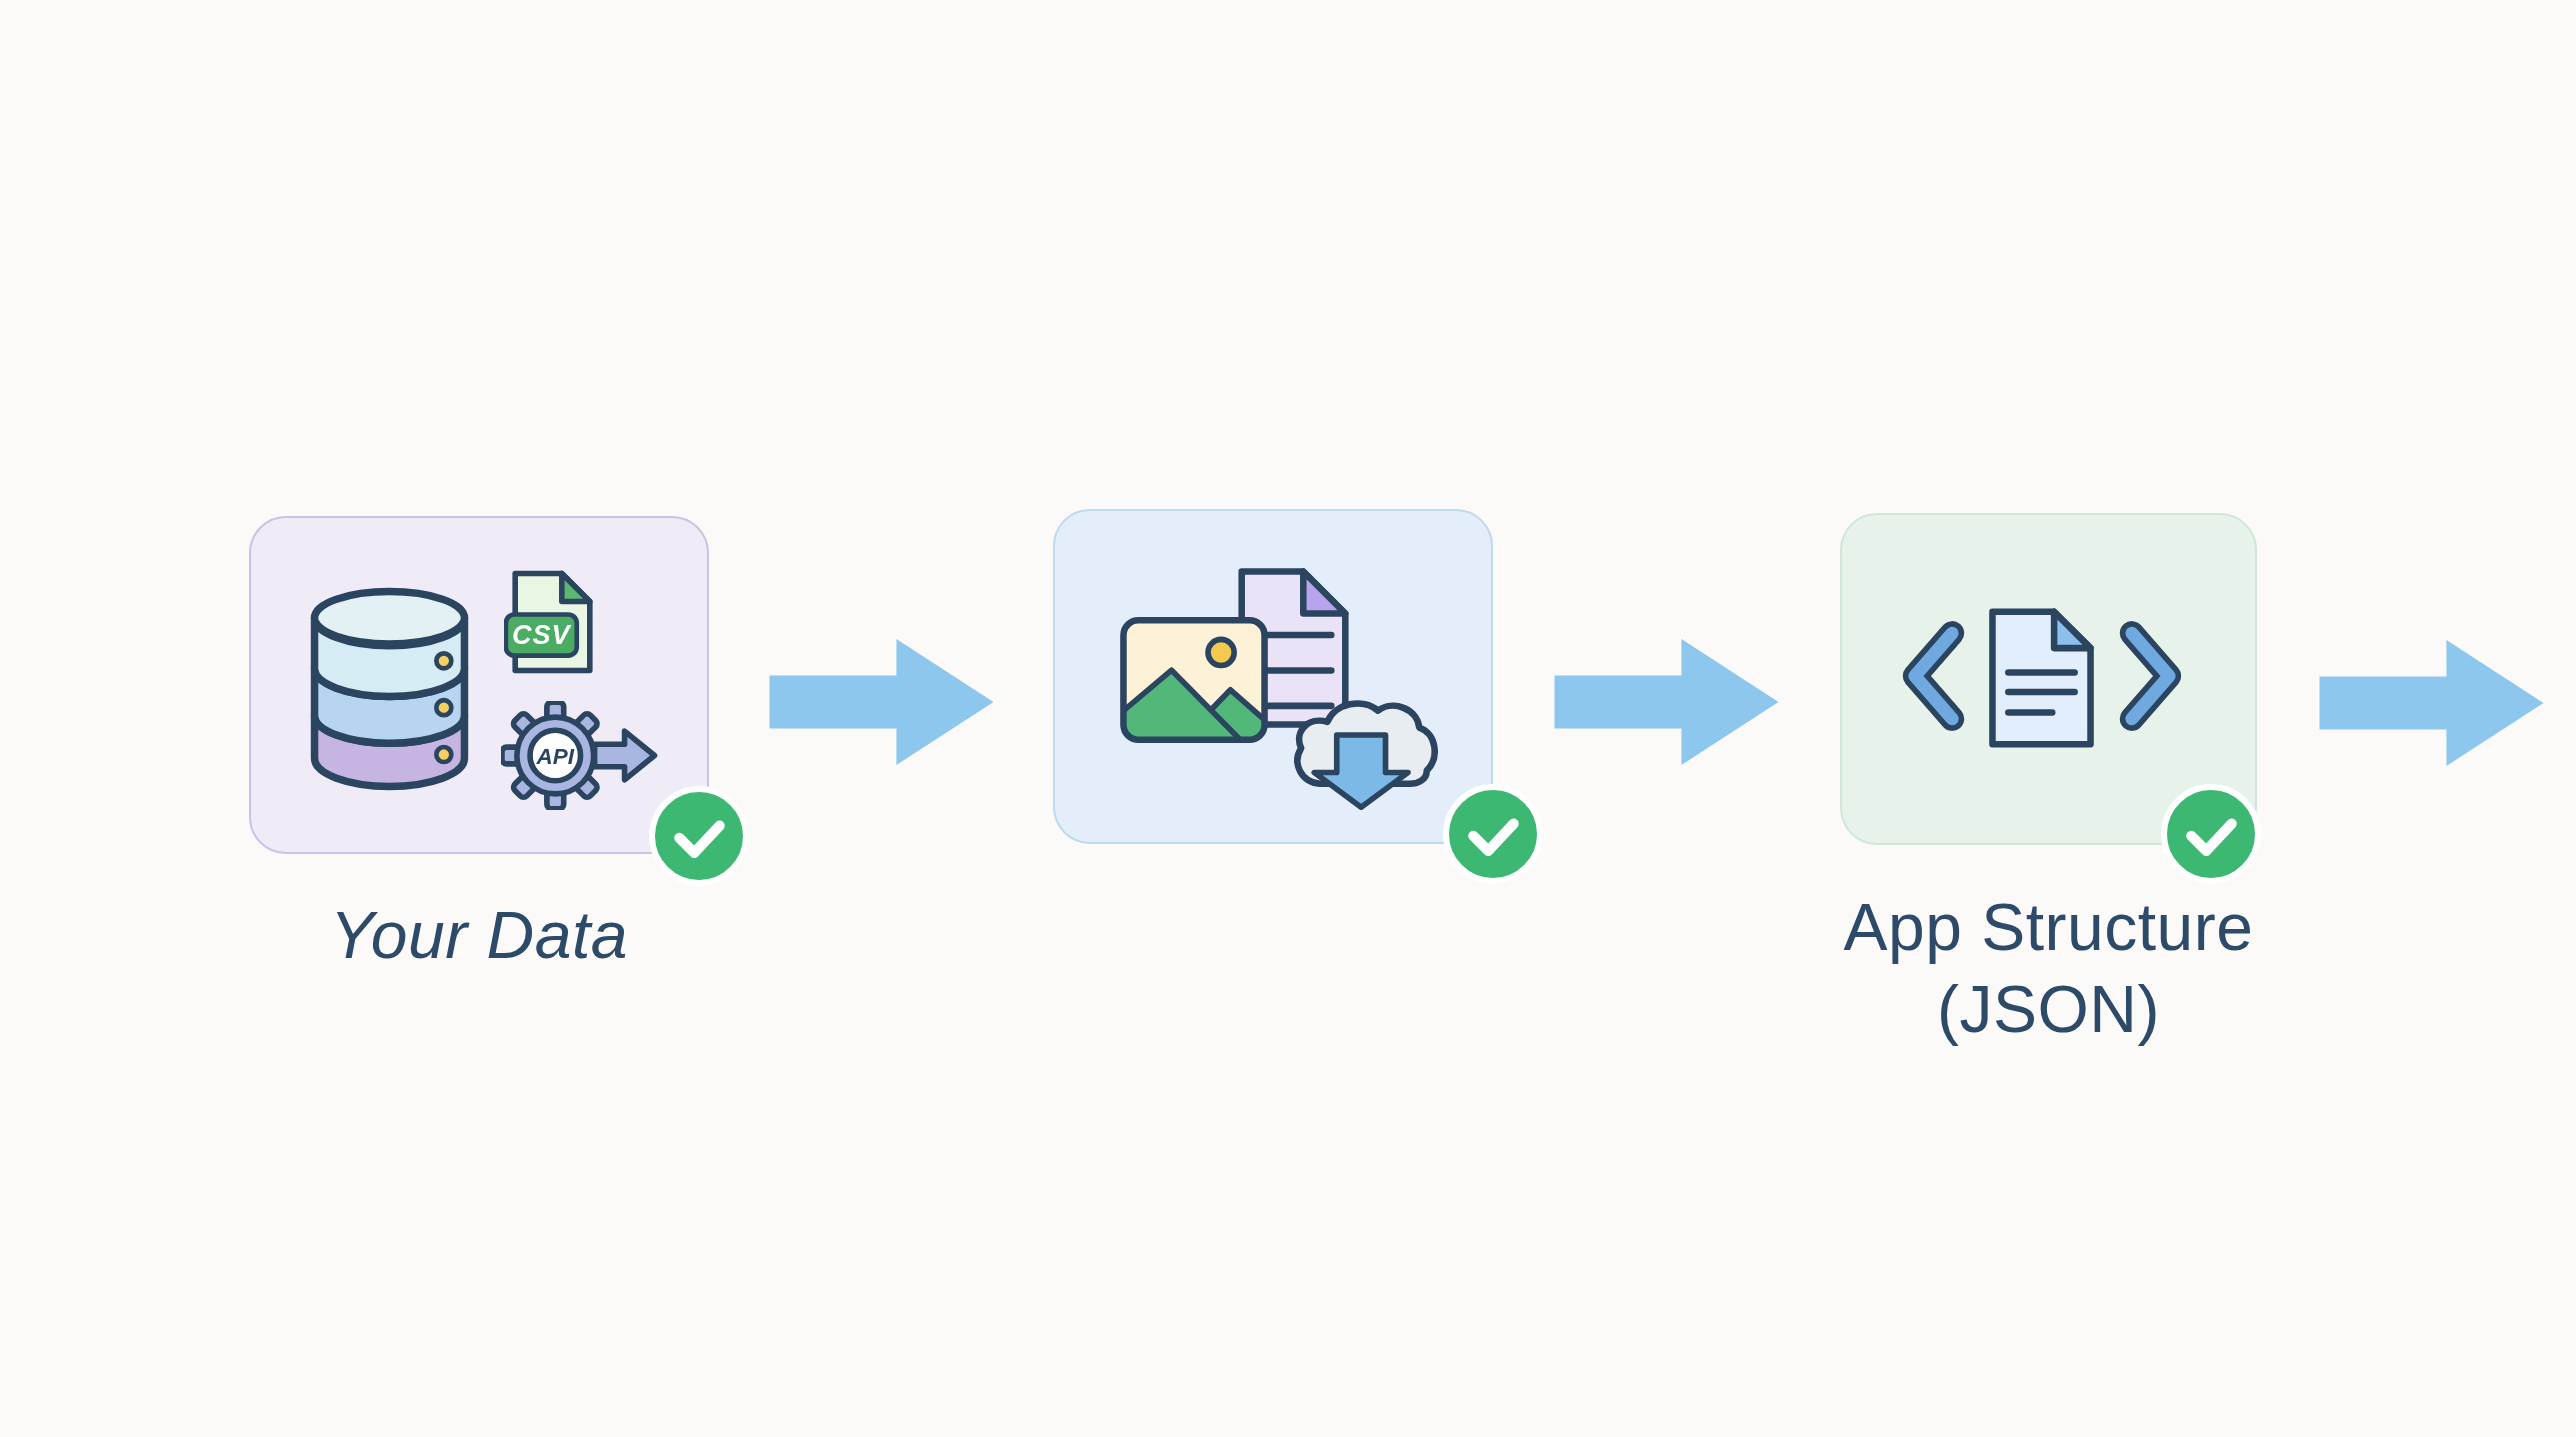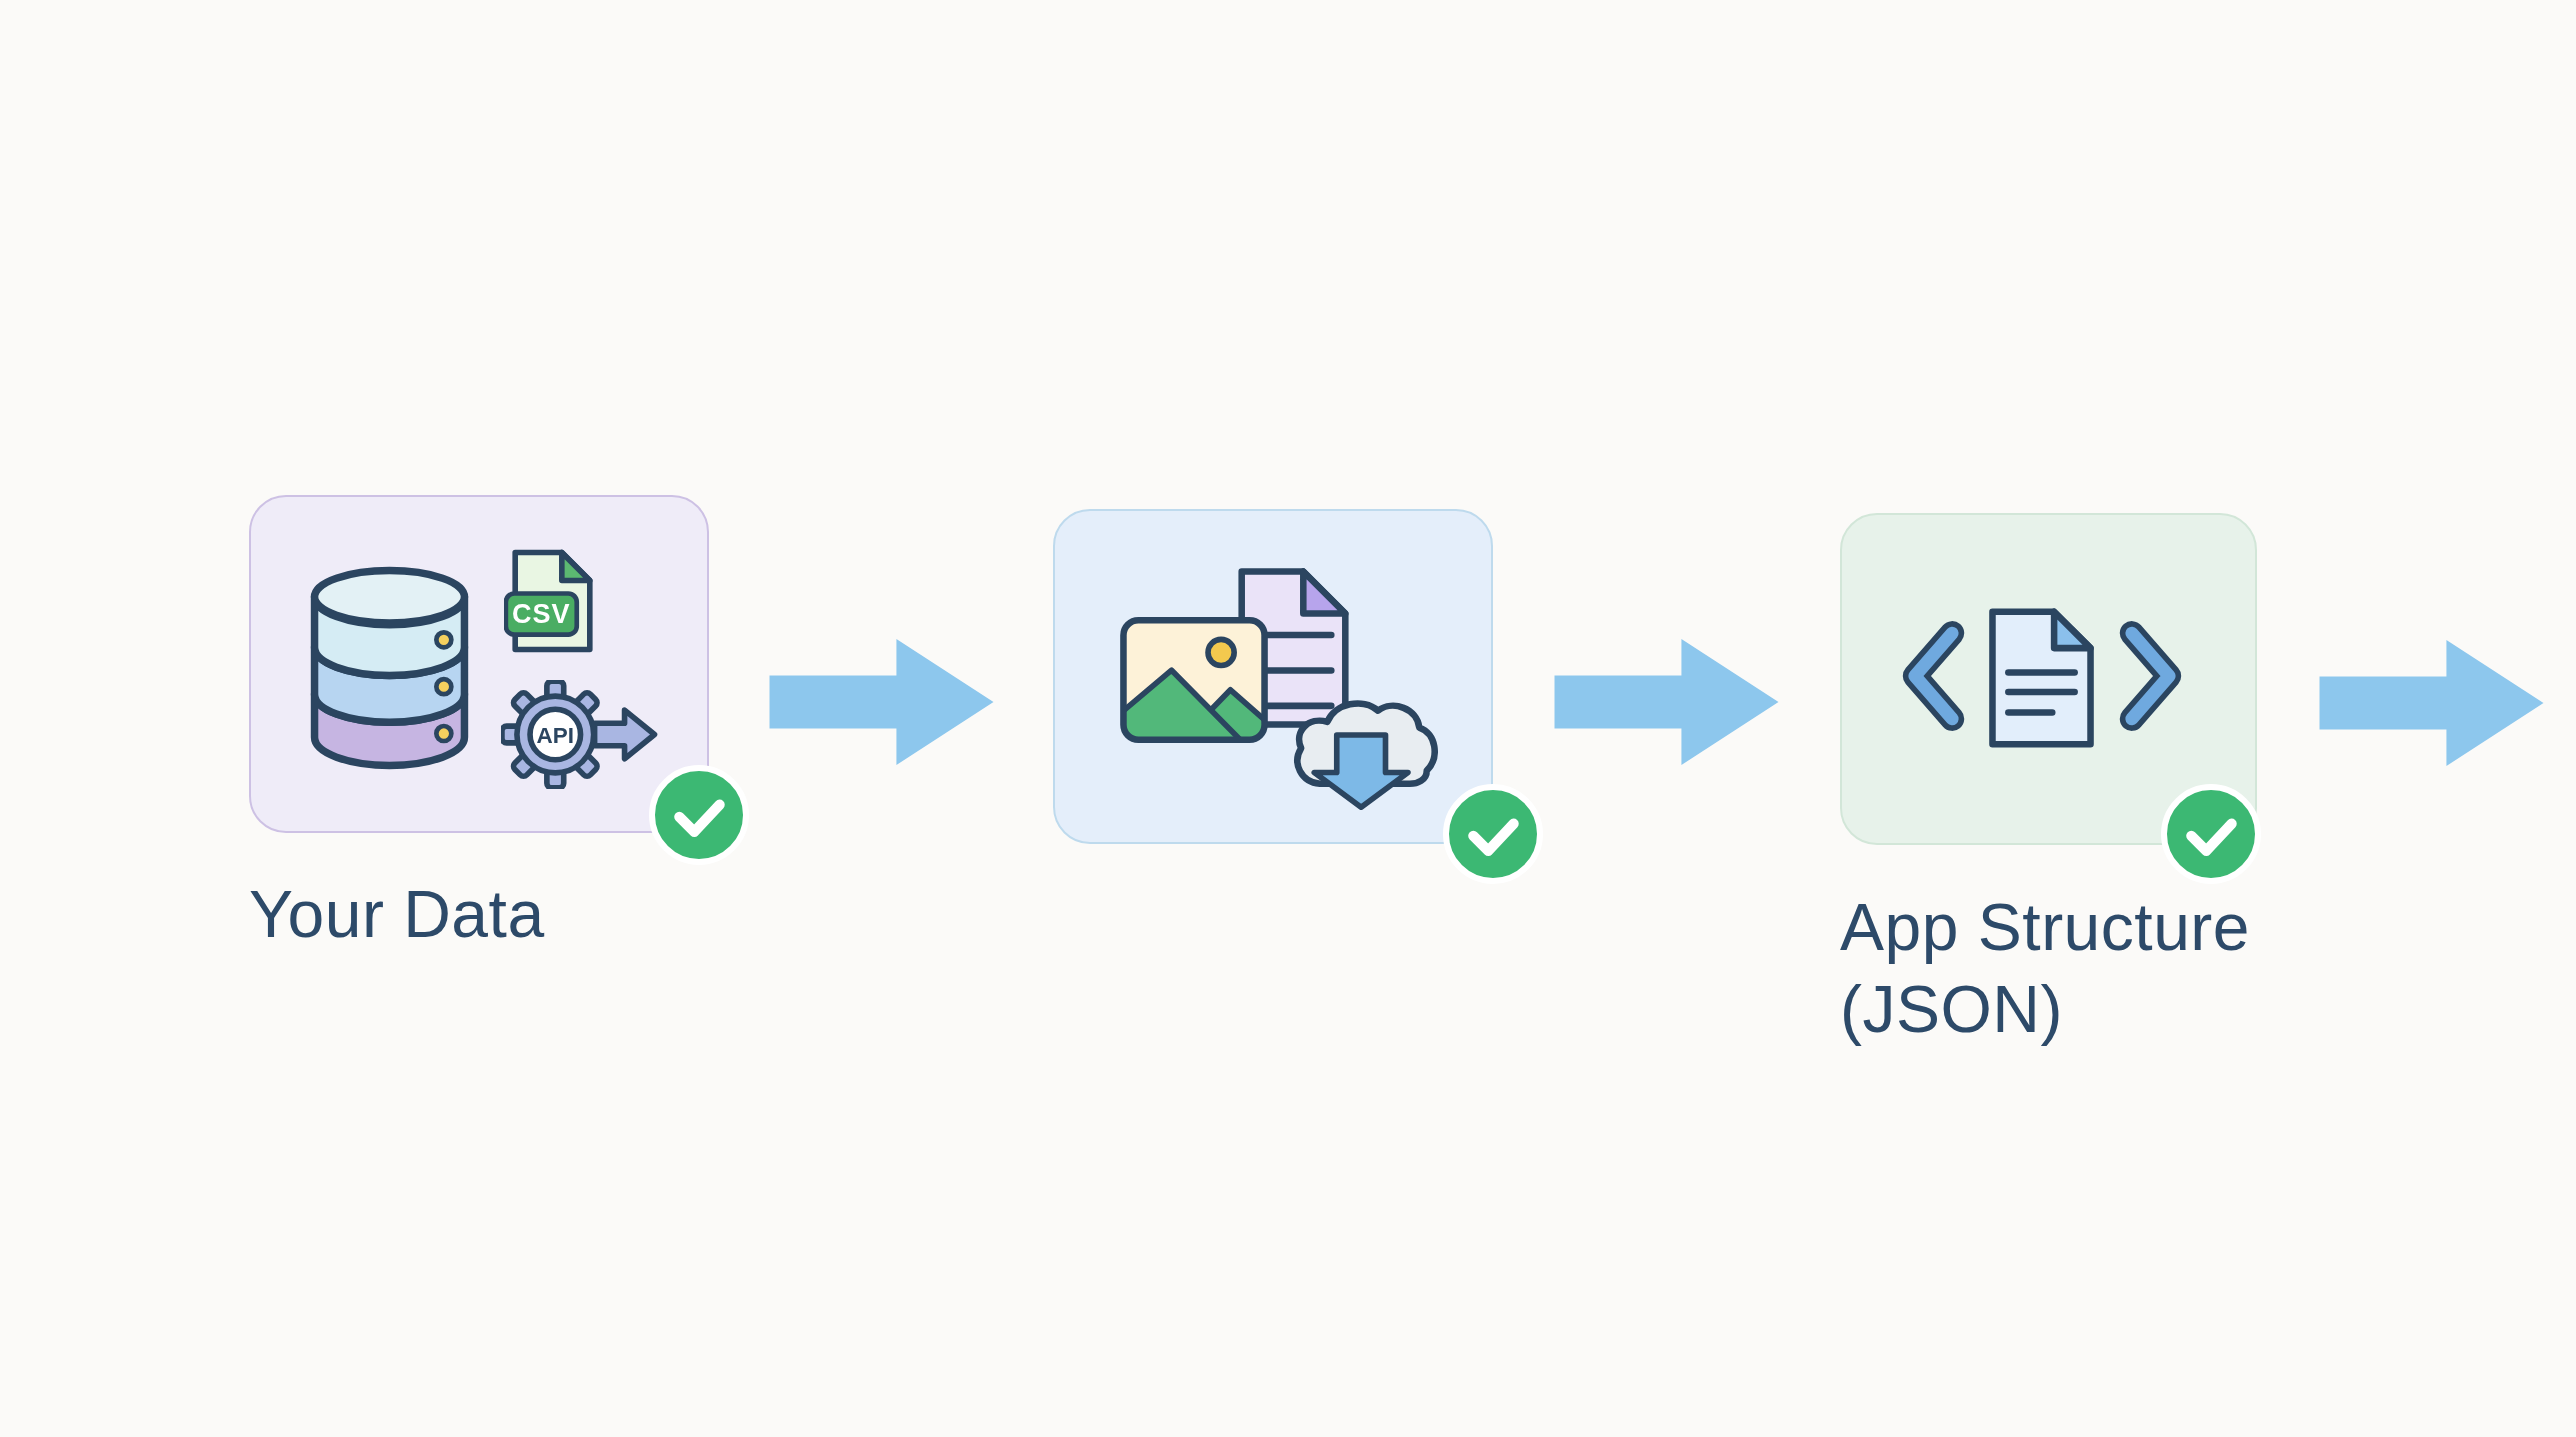--- a/index.html
+++ b/index.html
@@ -16,32 +16,32 @@
   .icon{position:absolute;display:block;}
 
   .check-badge{
     position:absolute;width:88px;height:88px;border-radius:50%;
     background:#3CB873;border:6.6px solid #FFFFFF;box-sizing:content-box;
   }
   .check-badge svg{display:block;width:88px;height:88px;}
 
   .step-label{
     position:absolute;left:0;width:100%;
-    color:#2D4A69;
+    text-align:center;color:#2D4A69;
     font-size:66px;line-height:82px;font-weight:500;
     letter-spacing:0.5px;white-space:nowrap;
   }
   .flow-arrow{position:absolute;display:block;}
 </style>
 </head>
 <body>
 
 <div class="canvas">
 
-  <div class="step" style="left: 249px; top: 495px; width: 460px; height: 468px; --card-fill: #EFECF8; --card-border: #CDC1E4;">
+  <div class="step" style="left: 249px; top: 516px; width: 460px; height: 468px; font-style: italic; --card-fill: #EFECF8; --card-border: #CDC1E4;">
     <div class="card" style="width:460px;height:338px;"></div>
 
     <svg class="icon" style="left:58px;top:68px;" width="165" height="208" viewBox="0 0 176 222">
       <g stroke="#2B4560" stroke-width="8" stroke-linejoin="round">
         <path d="M8,140 A80,30 0 0 0 168,140 L168,186 A80,30 0 0 1 8,186 Z" fill="#C6B5E2"></path>
         <path d="M8,90 A80,30 0 0 0 168,90 L168,140 A80,30 0 0 1 8,140 Z" fill="#B7D5F1"></path>
         <path d="M8,36 A80,30 0 0 0 168,36 L168,90 A80,30 0 0 1 8,90 Z" fill="#D5ECF4"></path>
         <ellipse cx="88" cy="36" rx="80" ry="28" fill="#E3F1F5"></ellipse>
       </g>
       <g stroke="#2B4560" stroke-width="5" fill="#F5D05E">

